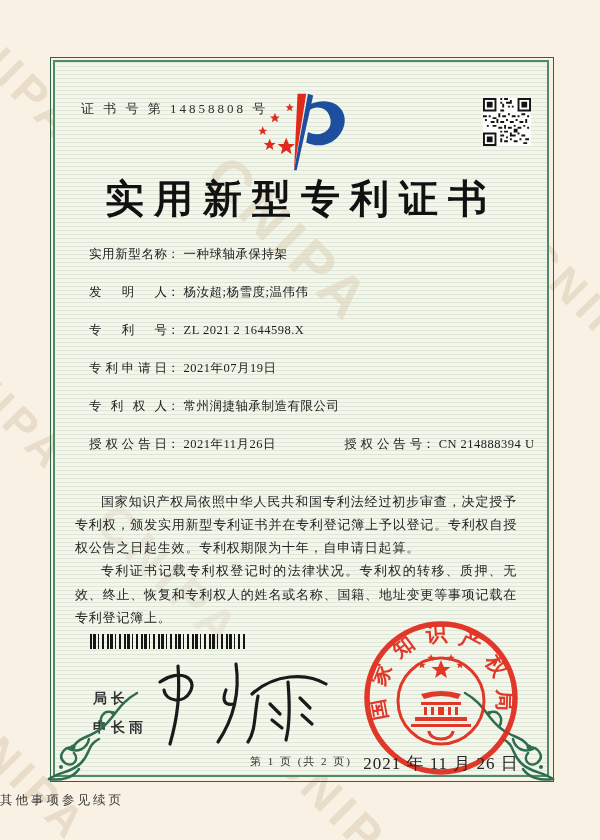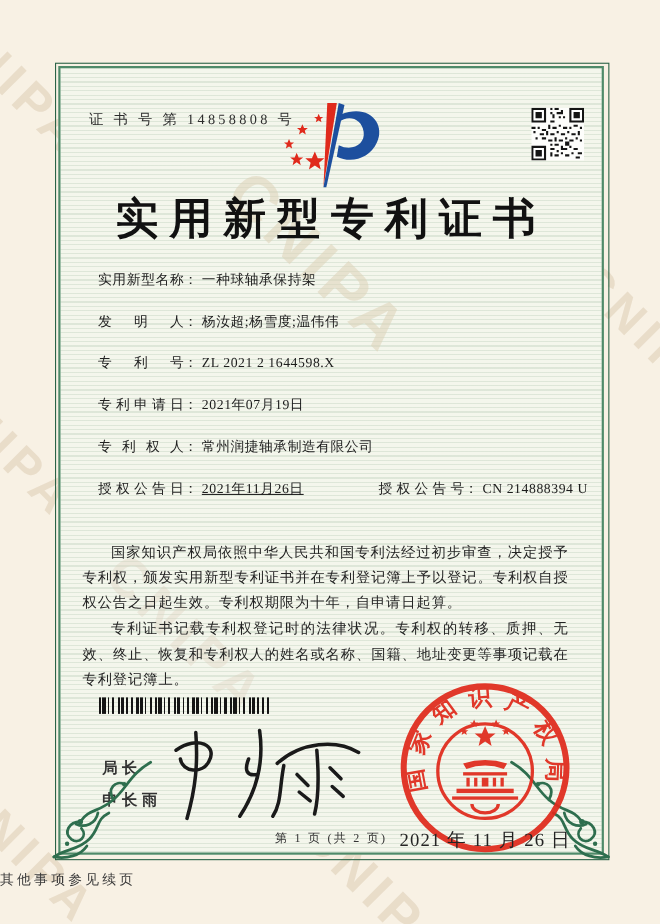--- a/index.html
+++ b/index.html
@@ -31,21 +31,21 @@
   .qr{position:absolute;right:16px;top:36px;width:48px;height:48px;}
   .title{
     position:absolute;left:0;top:110px;width:100%;text-align:center;
     font-size:39px;font-weight:bold;letter-spacing:10px;color:#111;
   }
   .fields{position:absolute;left:34px;top:184px;width:432px;font-size:12.5px;}
   .field-row{height:17px;margin-bottom:21px;white-space:nowrap;}
   .lbl{display:inline-block;width:78px;text-align:justify;text-align-last:justify;vertical-align:top;color:#222;}
   .colon{display:inline-block;margin-right:4px;color:#222;}
   .val{letter-spacing:.5px;color:#1c1c1c;}
-  .grant-left{display:inline-block;width:252px;text-decoration:underline;}
+  .grant-left{display:inline-block;width:252px;}
   .paras{position:absolute;left:20px;top:428px;width:442px;font-size:13px;line-height:1.78;letter-spacing:.8px;color:#242424;text-align:justify;}
   .paras p{margin:0;text-indent:2em;}
   .barcode{
     position:absolute;left:35px;top:572px;width:156px;height:15px;
     background:repeating-linear-gradient(90deg,#151515 0 2px,transparent 2px 3px,#151515 3px 6px,transparent 6px 8px,#151515 8px 9px,transparent 9px 12px,#151515 12px 14px,transparent 14px 17px);
   }
   .sig-label{position:absolute;left:38px;font-family:"Liberation Sans","DejaVu Sans",sans-serif;font-weight:bold;font-size:14px;letter-spacing:4px;color:#333;}
   .sig-title{top:628px;}
   .sig-name{top:657px;}
   .signature{position:absolute;left:85px;top:592px;z-index:4;}

